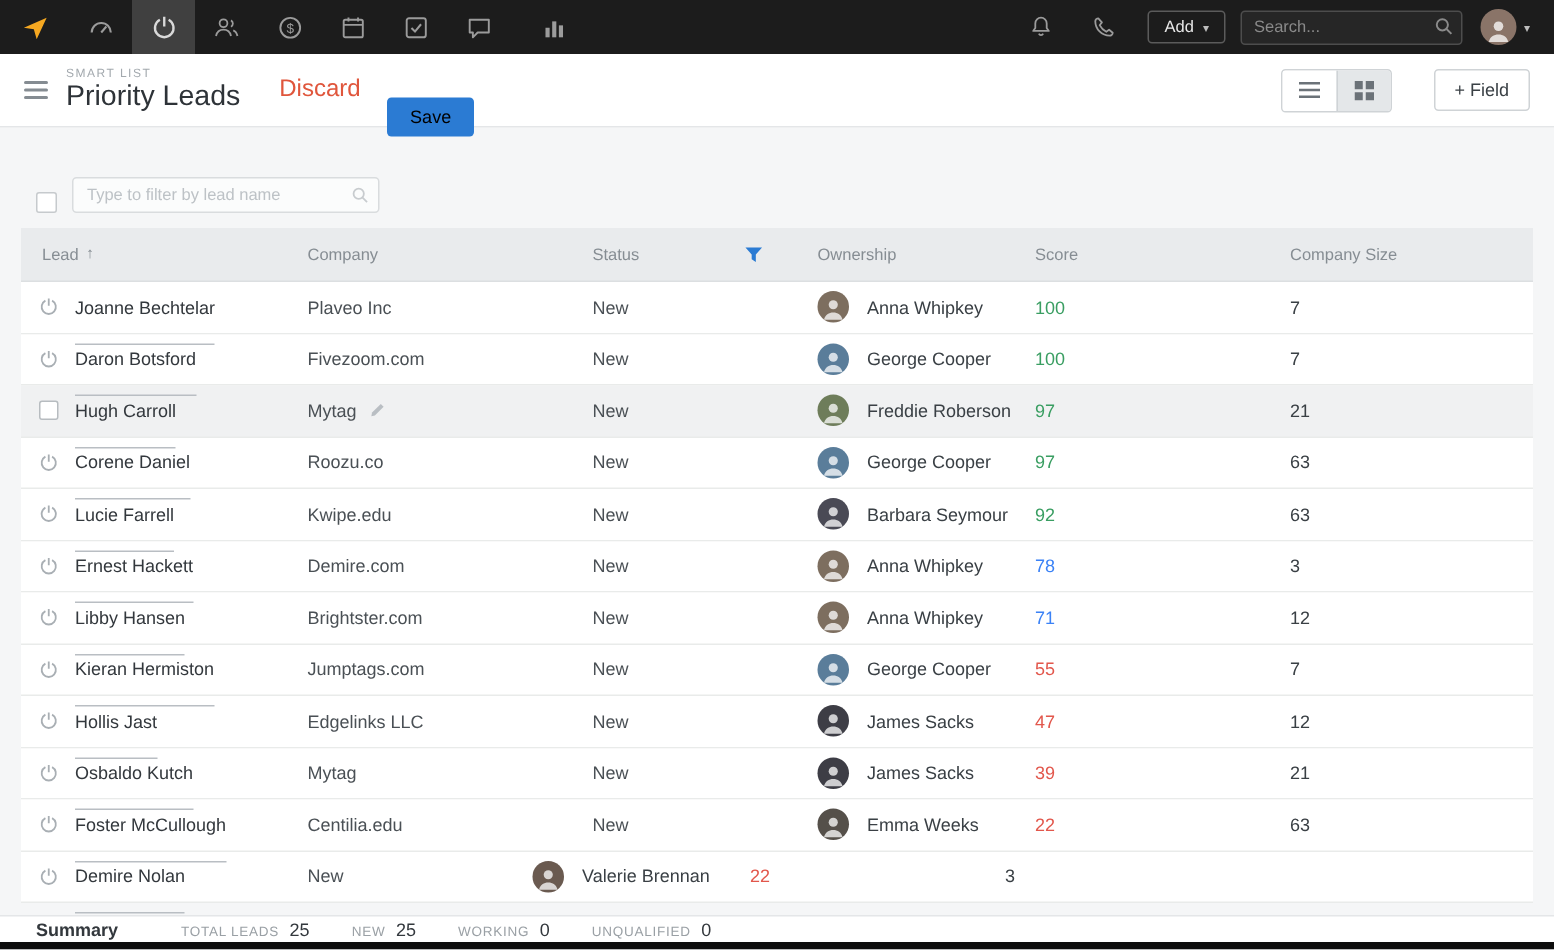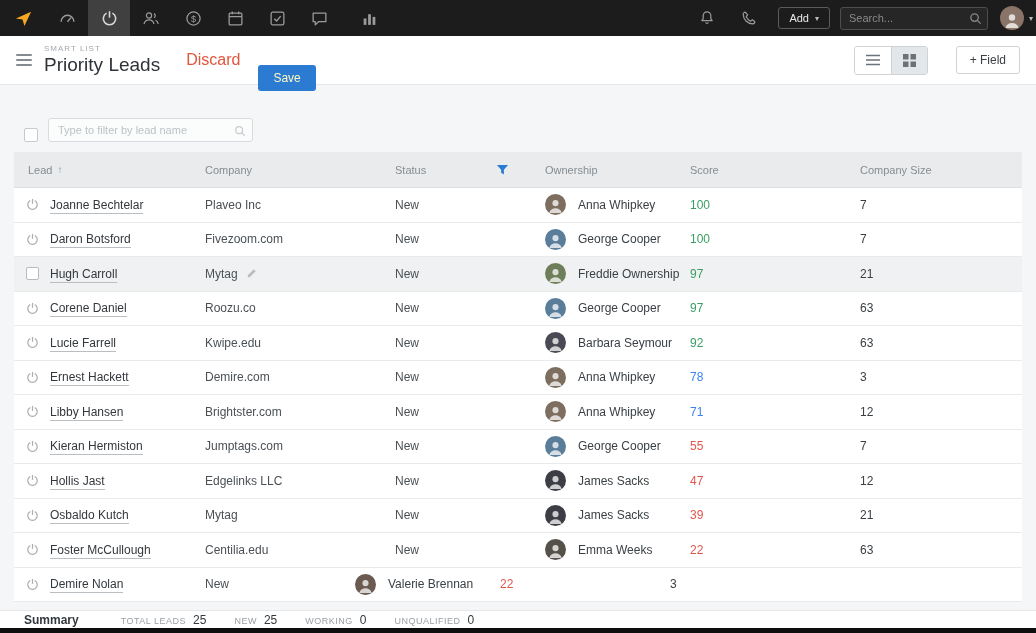--- a/index.html
+++ b/index.html
@@ -15,21 +15,21 @@
     position:absolute; top:0; left:0; right:0; height:36px;
     background:#1c1c1c; display:flex; align-items:center;
   }
   .nav-item {
     width:42px; height:36px; display:flex; align-items:center; justify-content:center;
     color:#9b9b9b; cursor:pointer;
   }
   .nav-item.active { background:#404040; color:#d9d9d9; }
   .nav-item svg { display:block; }
   .nav-logo { width:46px; }
-  .nav-right { margin-left:auto; display:flex; align-items:center; padding-right:3px;justify-content:space-between; }
+  .nav-right { margin-left:auto; display:flex; align-items:center; padding-right:16px;justify-content:space-between; }
   .add-btn {
     background:transparent; border:1px solid #5b5b5b; border-radius:3px;
     color:#e8e8e8; font-size:11px; padding:4px 10px; margin:0 10px 0 8px;
     display:flex; align-items:center; gap:6px; cursor:pointer;
     font-family:"Liberation Sans", sans-serif;
   }
   .caret { font-size:8px; color:#bdbdbd; }
   .search-wrap { position:relative; }
   .search-input {
     width:148px; height:23px; background:#262626; border:1px solid #4d4d4d;
@@ -49,21 +49,21 @@
     background:#ffffff; border-bottom:1px solid #e4e6e8;
     display:flex; align-items:center; padding:0 16px;
   }
   .hamburger { width:16px; display:flex; flex-direction:column; gap:3px; cursor:pointer; margin-right:12px; }
   .hamburger i { display:block; height:2px; background:#858c92; border-radius:1px; }
   .title-block { display:flex; flex-direction:column; }
   .smart-list-label { font-size:8px; letter-spacing:1px; color:#a3a9ae; margin-bottom:1px; }
   .page-title { font-size:19px; color:#2e3338; font-weight:500; }
   .discard-link { color:#e0563c; font-size:16px; margin-left:26px; cursor:pointer; }
   .save-btn {
-    background:#2b7bd3; color:#fef9c3; font-size:12px; border:none; border-radius:3px;
+    background:#2b7bd3; color:#000000; font-size:12px; border:none; border-radius:3px;
     padding:6px 15px; margin-left:18px; cursor:pointer; font-family:"Liberation Sans", sans-serif;margin-top:36px;
   }
   .header-right { margin-left:auto; display:flex; align-items:center; gap:28px; }
   .view-toggle { display:flex; border:1px solid #cfd3d6; border-radius:3px; overflow:hidden; }
   .view-toggle > div {
     width:36px; height:27px; display:flex; align-items:center; justify-content:center;
     background:#fff; color:#6b7278; cursor:pointer;
   }
   .view-toggle > div.active { background:#e4e7e9; border-left:1px solid #cfd3d6; }
   .field-btn {
@@ -100,21 +100,21 @@
   .c-status { width:150px; display:flex; align-items:center; }
   .c-owner { width:145px; display:flex; align-items:center; gap:12px; }
   .c-score { width:170px; }
   .c-size { flex:1; }
   .h-lead { width:191px; padding-left:14px; display:flex; align-items:center; gap:5px; }
   .sort-arrow { font-size:10px; color:#868d93; }
   .funnel { margin-left:70px; display:flex; cursor:pointer; }
   .power-icon { color:#a9afb4; display:flex; cursor:pointer; }
   .row-checkbox { width:13px; height:13px; border:1px solid #b7bcc0; border-radius:2px; background:#fff; cursor:pointer; }
   .lead-link {
-    color:#33383d; border-bottom:1px solid #b9bec3; padding-bottom:1px; cursor:pointer;
+    color:#33383d; border-bottom:1px solid #b9bec3; padding-bottom:17px; cursor:pointer;
   }
   .company-text { color:#4a5055; }
   .edit-icon { margin-left:8px; color:#b9bec3; display:flex; cursor:pointer; }
   .status-text { color:#4a5055; }
   .avatar {
     width:21px; height:21px; border-radius:50%; overflow:hidden; flex-shrink:0;
     display:flex; align-items:flex-end; justify-content:center;
   }
   .score-green { color:#3a9e62; }
   .score-dark { color:#3b82f6; }
@@ -371,21 +371,21 @@
     <div class="c-status">
           <span class="status-text">New</span>
         </div>
     <div class="c-owner">
       <span class="avatar" style="background: rgb(110, 125, 90);">
         <svg width="19" height="19" viewBox="0 0 20 20">
               <circle cx="10" cy="7.5" r="3.2" fill="rgba(255,255,255,.75)"></circle>
               <path d="M3.5 18c.8-3.5 3.4-5 6.5-5s5.7 1.5 6.5 5z" fill="rgba(255,255,255,.75)"></path>
             </svg>
       </span>
-      <span>Freddie Ownership</span>
+      <span>Freddie Roberson</span>
     </div>
     <div class="c-score"><span class="score-green">97</span></div>
     <div class="c-size"><span>21</span></div>
   </div>
       <div class="trow">
     <div class="c-icon">
       <span class="power-icon">
         <svg width="13" height="13" viewBox="0 0 14 14">
               <path d="M4.6 2.6 A5.1 5.1 0 1 0 9.4 2.6" fill="none" stroke="currentColor" stroke-width="1.3"></path>
               <line x1="7" y1="1" x2="7" y2="6.3" stroke="currentColor" stroke-width="1.3"></line>

